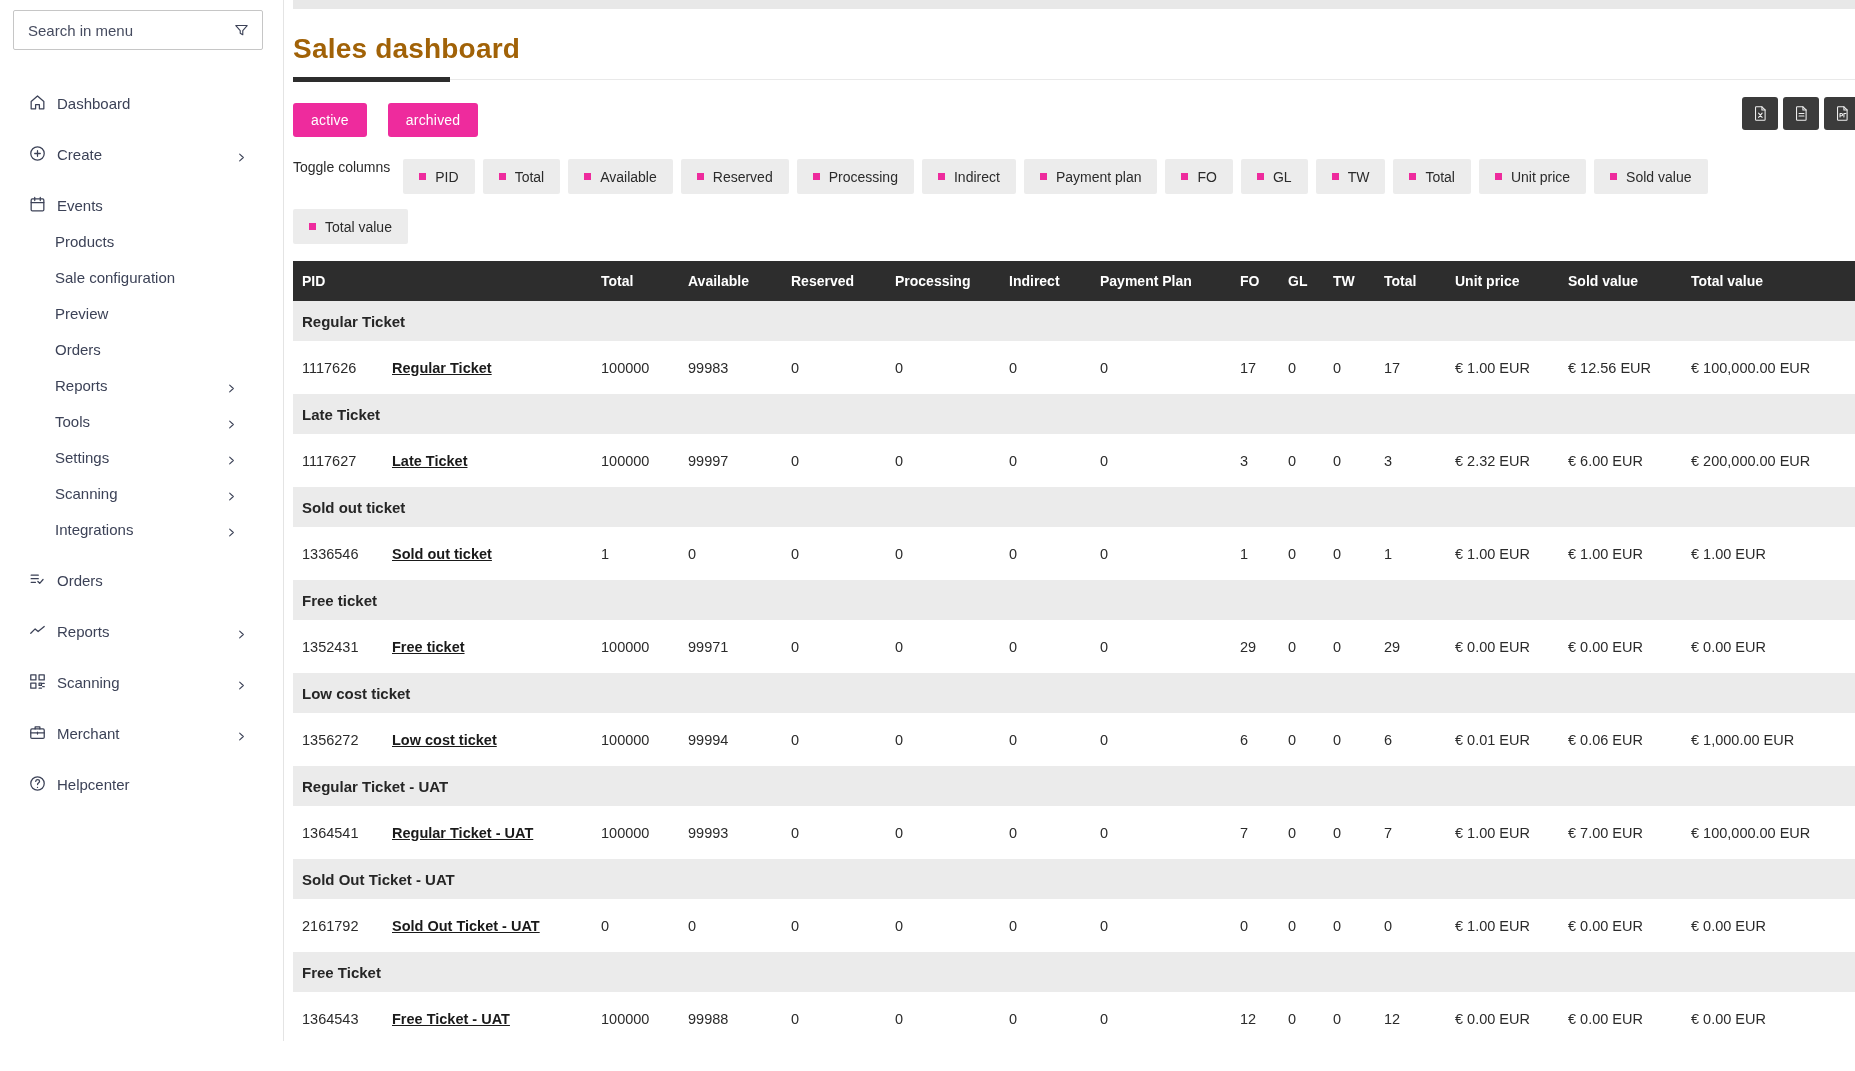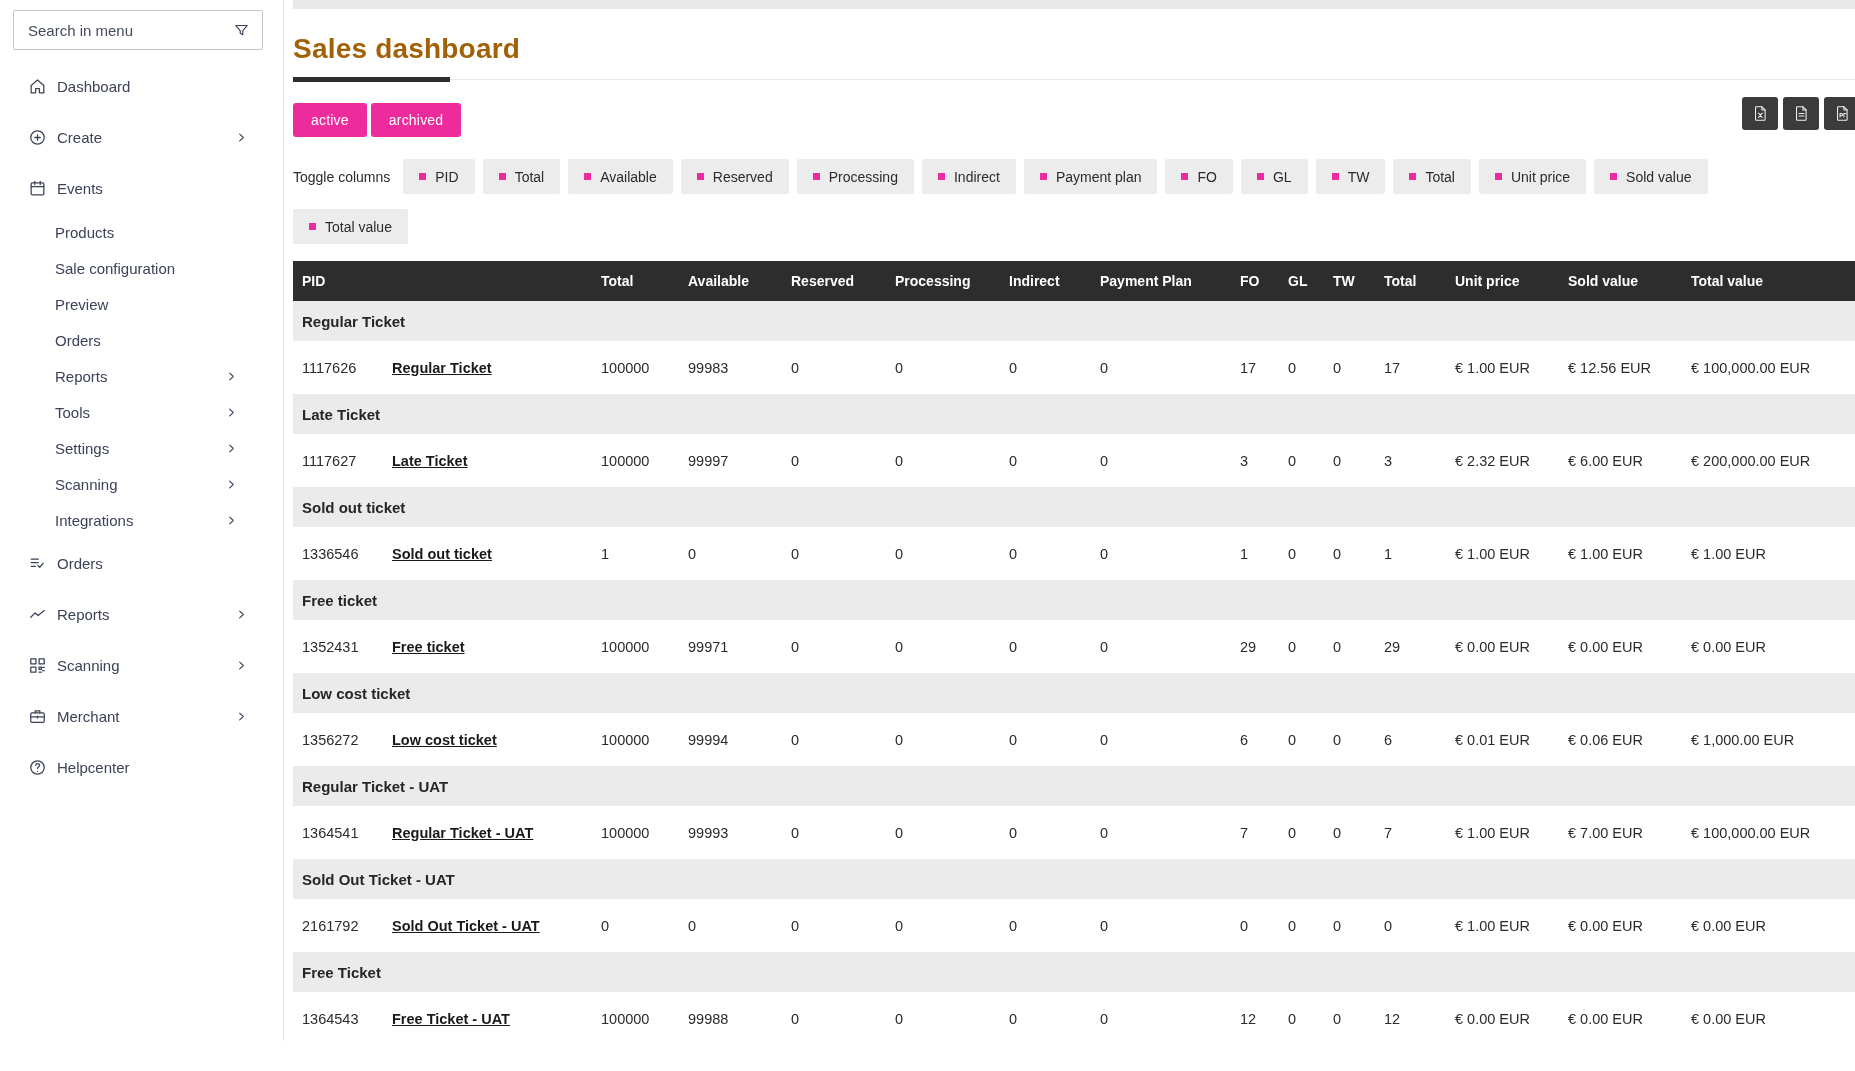--- a/index.html
+++ b/index.html
@@ -25,55 +25,55 @@
   .search-box input {
     flex:1; border:none; outline:none; background:transparent;
     padding:0 6px 0 14px; font-size:15px; color:#3c4257;
     font-family:"Liberation Sans", sans-serif;
   }
   .search-box input::placeholder { color:#3c4257; opacity:.95; }
   .search-box .f-icon { margin-right:12px; display:flex; }
 
   nav { padding-top:11px; }
   .nav-row {
-    display:flex; align-items:center; height:51px;
+    display:flex; align-items:flex-end; height:51px;
     padding:0 36px 0 27px; font-size:15px; cursor:pointer;
   }
   .nav-row.sub { height:36px; padding-left:55px; padding-right:46px; }
   .nav-row .ic { width:20px; height:20px; margin-right:10px; display:flex; align-items:center; justify-content:center; }
   .nav-row .lbl { white-space:nowrap; }
   .nav-row .chev { margin-left:auto; display:flex; }
   svg.sic { stroke:#3c4257; fill:none; stroke-width:1.6; stroke-linecap:round; stroke-linejoin:round; }
 
   
   .main { position:relative; flex:1; height:100%; overflow:hidden; }
   .top-scrollbar { position:absolute; top:0; left:9px; right:0; height:9px; background:#e8e8e8; }
   .content { padding-left:9px; }
 
   h1.page-title { margin:36px 0 16px 0; font-size:28px; line-height:25px; font-weight:bold; color:#a16207; letter-spacing:.2px; }
   .title-rule { position:relative; height:5px; margin-top:10px; }
   .title-rule::after { content:''; position:absolute; left:0; right:0; top:2px; height:1px; background:#e9e9e9; }
   .title-rule::before { content:''; position:absolute; left:0; top:0; width:157px; height:5px; background:#2d2d2d; z-index:1; }
 
-  .filters { display:flex; gap:4px; margin-top:21px; }
+  .filters { display:flex; gap:21px; margin-top:21px; }
   .pill {
     height:34px; padding:0 18px; border:none; border-radius:3px;
     background:var(--pink); color:#fff; font-size:14px; letter-spacing:.2px;
     font-family:"Liberation Sans", sans-serif; cursor:pointer;
   }
   :root { --pink:#ee2b9d; }
 
   .export-group { position:absolute; top:97px; left:1458px; display:flex; gap:5px; }
   .export-btn {
     width:36px; height:33px; border:none; border-radius:3px; background:#3b3b3b;
     display:flex; align-items:center; justify-content:center; cursor:pointer; padding:0;
   }
   .export-btn svg { stroke:#efefef; fill:none; stroke-width:1.5; stroke-linecap:round; stroke-linejoin:round; }
 
-  .toggle-row { display:flex; align-items:center; gap:8px; margin-top:22px; }
+  .toggle-row { display:flex; align-items:flex-start; gap:8px; margin-top:22px; }
   .toggle-row.second { margin-top:15px; }
   .toggle-label { font-size:14px; color:#2b2b2b; margin-right:5px; white-space:nowrap; }
   .chip {
     display:inline-flex; align-items:center; gap:9px; height:35px; padding:0 16px;
     background:#ececec; border:none; border-radius:2px; font-size:14px; color:#2b2b2b;
     font-family:"Liberation Sans", sans-serif; cursor:pointer; white-space:nowrap;
   }
   .chip .bullet { width:7px; height:7px; background:var(--pink); display:inline-block; }
 
   

